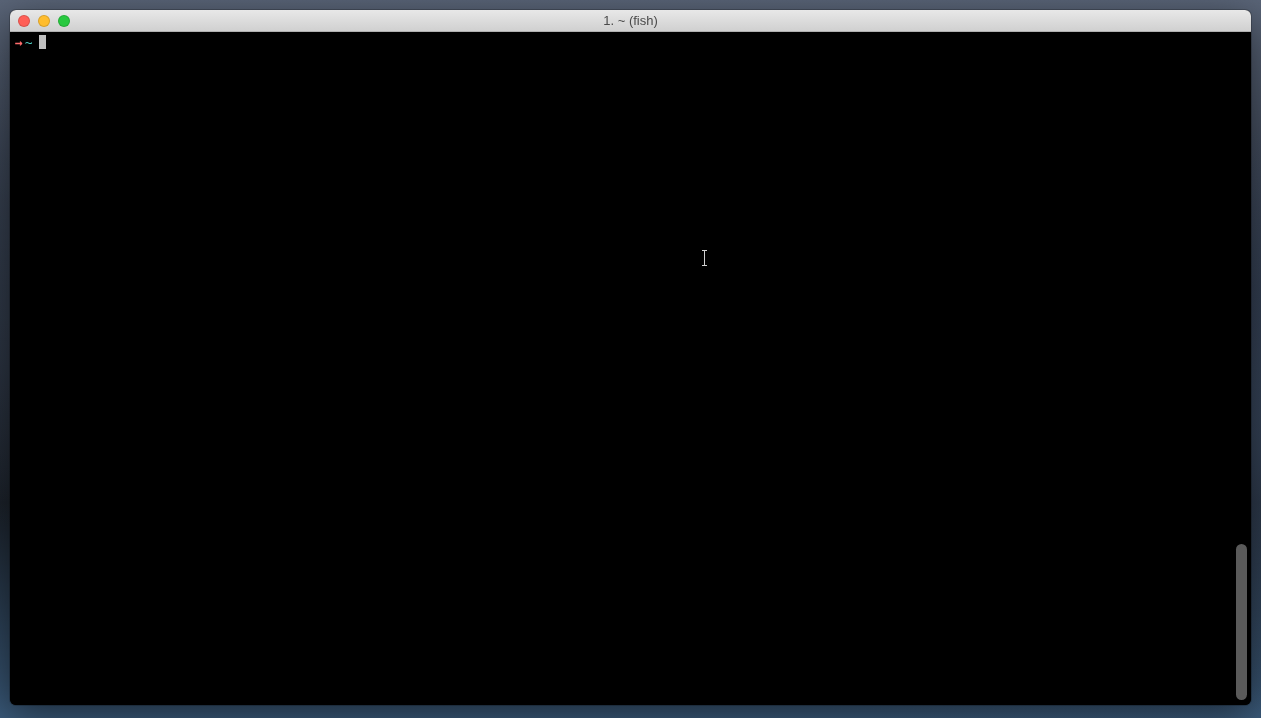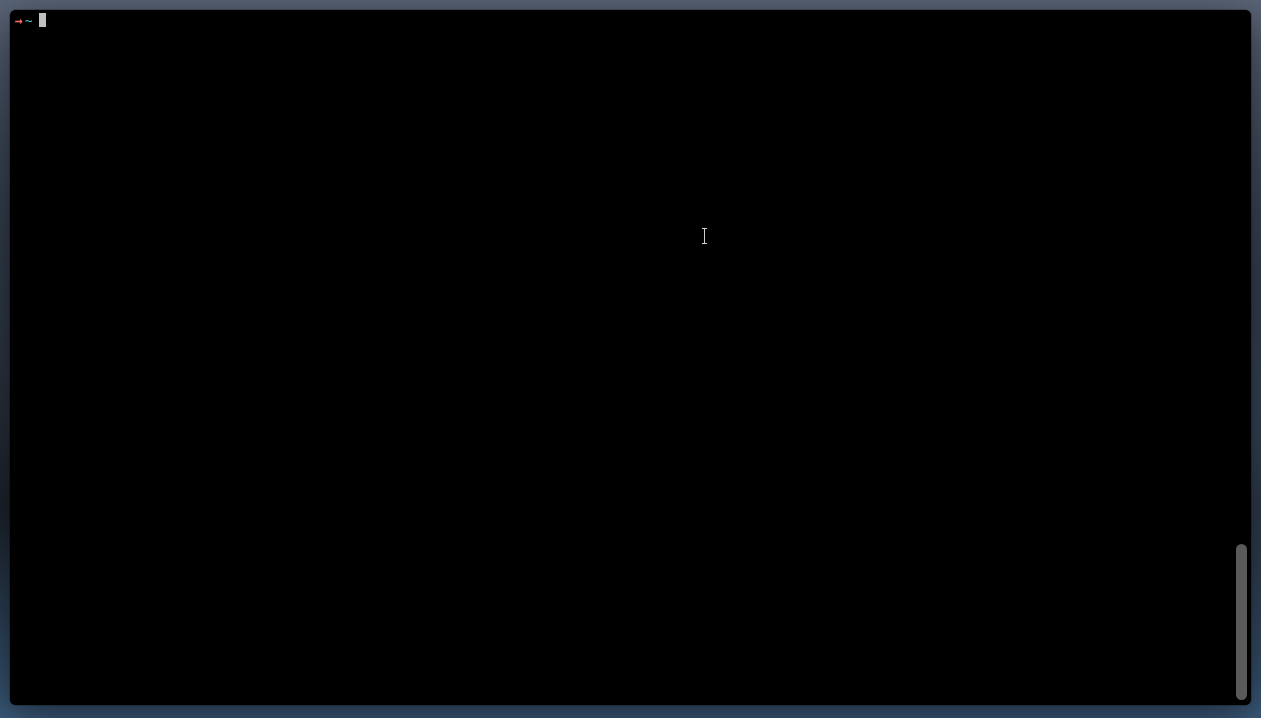--- a/index.html
+++ b/index.html
@@ -158,20 +158,28 @@
       width: 11px;
       height: 156px;
       background: rgba(180,180,180,0.5);
       border-radius: 6px;
     }
   </style>
 </head>
 <body>
 
 <div class="window">
+  <div class="titlebar">
+    <div class="traffic-lights">
+      <div class="traffic-light tl-close"></div>
+      <div class="traffic-light tl-minimize"></div>
+      <div class="traffic-light tl-zoom"></div>
+    </div>
+    <div class="window-title">1. ~ (fish)</div>
+  </div>
 
   <div class="terminal-body">
     <div class="terminal-content">
       <span class="prompt-arrow">→</span>
       <span class="prompt-tilde">~</span>
       <span></span>
       <span class="terminal-cursor"></span>
     </div>
 
     <div class="text-caret">

